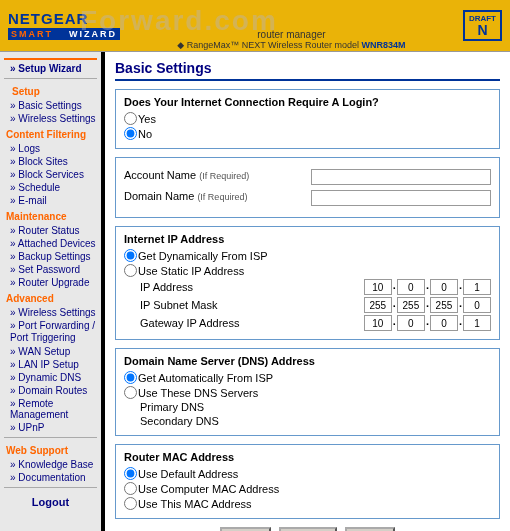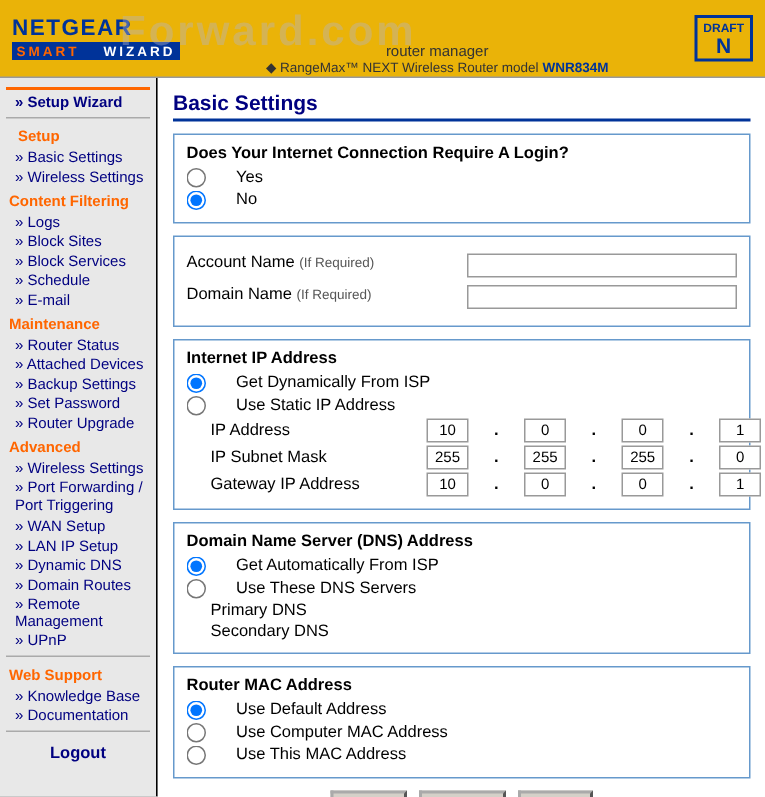--- a/index.html
+++ b/index.html
@@ -55,21 +55,21 @@
     
     .main-layout {
       display: flex;
       height: calc(531px - 52px);
     }
 
     
     .sidebar {
       width: 105px;
       background: #e8e8e8;
-      border-right: 1px solid #000000;
+      border-right: 4px solid #000000;
       overflow-y: auto;
       flex-shrink: 0;
       padding: 4px 0;
     }
     .sidebar-section-label {
       color: #0000aa;
       font-weight: bold;
       font-size: 10px;
       padding: 4px 6px 2px 6px;
       display: block;
@@ -125,22 +125,22 @@
       padding: 6px 8px;
     }
     .section-title {
       font-weight: bold;
       font-size: 11px;
       color: #000;
       margin-bottom: 4px;
     }
     .radio-row {
       display: flex;
-      align-items: flex-start;
-      gap: 20px;
+      align-items: center;
+      gap: 1px;
       margin: 2px 0;
     }
     .radio-row input[type="radio"] { cursor: pointer; margin: 0; }
     .radio-row label { font-size: 11px; cursor: pointer; }
 
     .field-row {
       display: flex;
       align-items: flex-start;
       margin: 5px 0;
     }
@@ -169,22 +169,21 @@
       margin: 2px 0;
     }
     .ip-label {
       font-size: 11px;
       width: 160px;
       padding-left: 16px;
       flex-shrink: 0;
     }
     .ip-inputs {
       display: flex;
-      align-items: center;
-      gap: 17px;
+      gap: 1px;
       margin-left: auto;
     }
     .ip-inputs input {
       width: 28px;
       height: 16px;
       border: 1px solid #999;
       font-size: 10px;
       text-align: center;
     }
     .ip-dot { font-size: 11px; font-weight: bold; }

